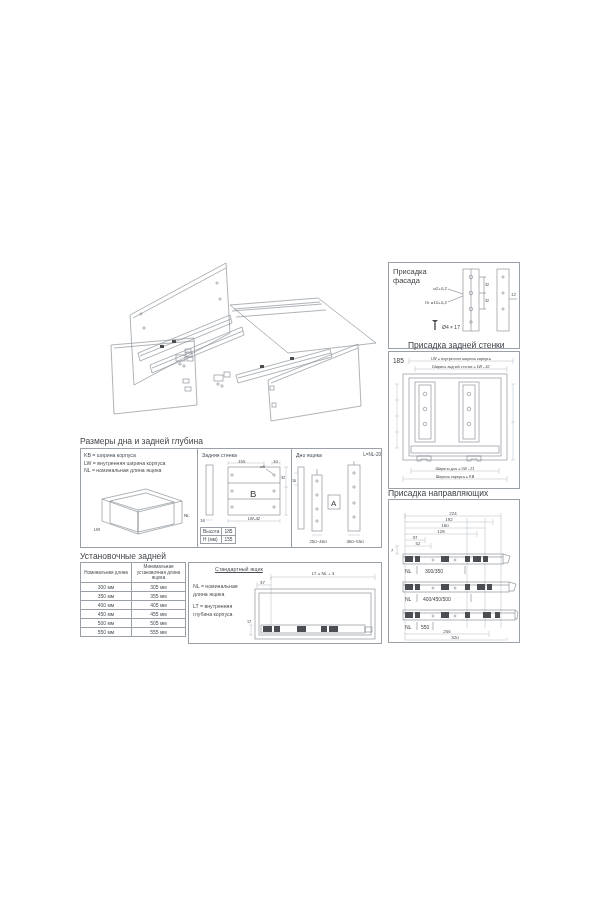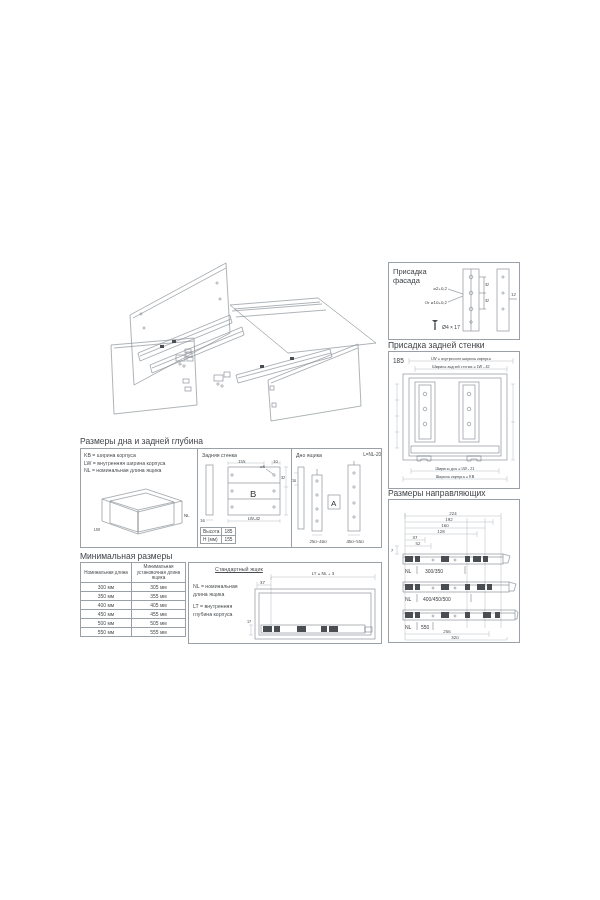--- a/index.html
+++ b/index.html
@@ -75,21 +75,21 @@
     </g>
     <g class="blk">
       <rect x="80" y="92" width="4" height="3"></rect>
           <rect x="92" y="87" width="4" height="3"></rect>
       <rect x="180" y="112" width="4" height="3"></rect>
           <rect x="210" y="104" width="4" height="3"></rect>
     </g>
   </svg>
 </div>
 
-<div class="pnl" style="left:388px;top:262px;width:132px;height:78px;">
+<div class="pnl" style="left:388px;top:262px;width:132px;height:87px;">
   <svg width="130" height="76" viewBox="0 0 130 76">
     <text class="f7" x="4" y="11">Присадка</text>
     <text class="f7" x="4" y="20">фасада</text>
     <g class="ln">
       <rect x="74" y="6" width="16" height="62"></rect>
       <line x1="82" y1="6" x2="82" y2="68"></line>
       <circle cx="82" cy="14" r="1.8"></circle>
           <circle cx="82" cy="30" r="1.8"></circle>
           <circle cx="82" cy="46" r="1.8"></circle>
           <circle cx="82" cy="59" r="1.3"></circle>
@@ -111,21 +111,21 @@
     <text class="f4 end" x="58" y="41">Or ø10+0,2</text>
     <text class="f4" x="122" y="33">12</text>
     <g>
       <polygon class="blk" points="43,57 49,57 46,60"></polygon>
       <line x1="46" y1="60" x2="46" y2="67" stroke="#4a4e52" stroke-width="1.4"></line>
     </g>
     <text class="f5" x="53" y="66">Ø4 × 17</text>
   </svg>
 </div>
 
-<div class="ttl" style="left:388px;top:340px;text-align:right;">Присадка задней стенки</div>
+<div class="ttl" style="left:408px;top:340px;text-align:right;">Присадка задней стенки</div>
 <div class="pnl" style="left:388px;top:351px;width:132px;height:138px;">
   <svg width="130" height="136" viewBox="0 0 130 136">
     <text class="f6" x="4" y="11">185</text>
     <g class="thin">
       <line x1="20" y1="9" x2="124" y2="9"></line>
           <line x1="20" y1="6" x2="20" y2="12"></line>
           <line x1="124" y1="6" x2="124" y2="12"></line>
       <line x1="26" y1="17" x2="118" y2="17"></line>
           <line x1="26" y1="14" x2="26" y2="20"></line>
           <line x1="118" y1="14" x2="118" y2="20"></line>
@@ -274,21 +274,21 @@
             <line x1="56" y1="76" x2="68" y2="76"></line>
       </g>
       <text class="f8" x="39" y="47" style="font-size:8px;fill:#35383c;">A</text>
       <text class="f3" x="0" y="23">10</text>
       <text class="f4 mid" x="26" y="84">250~400</text>
       <text class="f4 mid" x="63" y="84">450~550</text>
     </svg>
   </div>
 </div>
 
-<div class="ttl" style="left:80px;top:551px;">Минимальная размеры</div>
+<div class="ttl" style="left:80px;top:551px;">Установочные задней</div>
 <div class="abs" style="left:80px;top:562px;width:302px;height:84px;">
   <table class="tbl" style="position:absolute;left:0;top:0;width:106px;">
     <tbody>
           <tr>
       <td class="hdr" style="width:48px;">Номинальная длина</td>
       <td class="hdr">Минимальная установочная длина ящика</td>
     </tr>
     <tr>
             <td>300 мм</td>
             <td>305 мм</td>
@@ -346,21 +346,21 @@
         <rect x="16" y="61" width="9" height="6"></rect>
             <rect x="27" y="61" width="6" height="6"></rect>
         <rect x="50" y="61" width="9" height="6"></rect>
         <rect x="74" y="61" width="6" height="6"></rect>
             <rect x="82" y="61" width="9" height="6"></rect>
       </g>
     </svg>
   </div>
 </div>
 
-<div class="ttl" style="left:388px;top:488px;">Размеры направляющих</div>
+<div class="ttl" style="left:388px;top:488px;">Присадка направляющих</div>
 <div class="pnl" style="left:388px;top:499px;width:132px;height:144px;">
   <svg width="130" height="142" viewBox="0 0 130 142">
     <g class="thin">
       <line x1="78" y1="18" x2="78" y2="128"></line>
       <line x1="96" y1="18" x2="96" y2="128"></line>
       <line x1="112" y1="18" x2="112" y2="128"></line>
       <line x1="16" y1="16" x2="112" y2="16"></line>
           <line x1="16" y1="13" x2="16" y2="19"></line>
           <line x1="112" y1="13" x2="112" y2="19"></line>
       <line x1="16" y1="22" x2="104" y2="22"></line>

